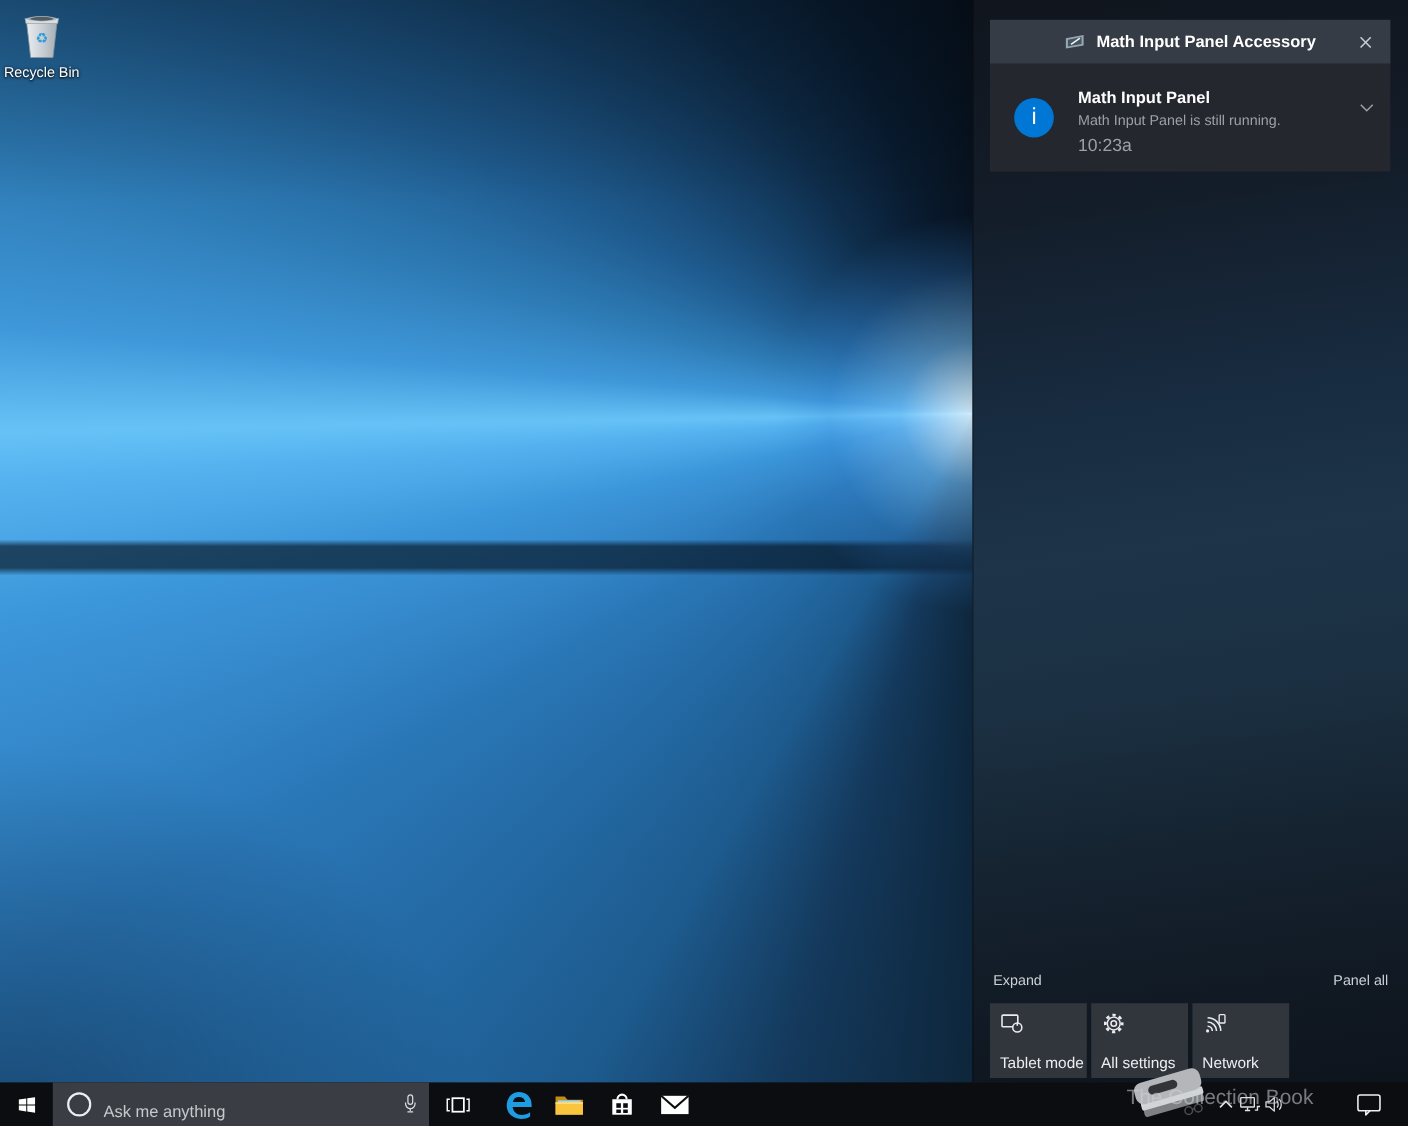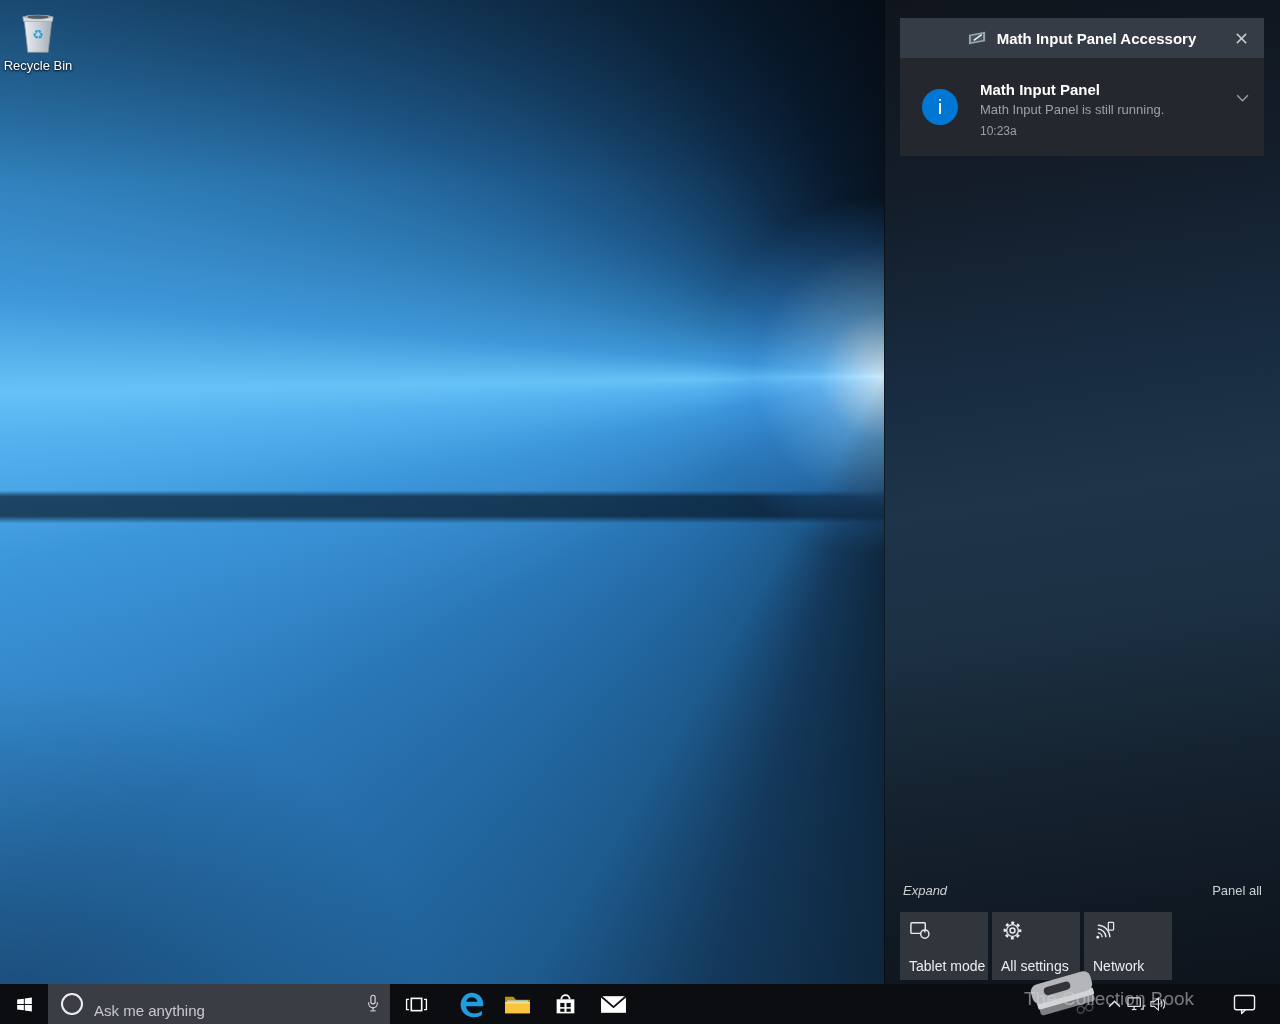--- a/index.html
+++ b/index.html
@@ -34,25 +34,25 @@
   .notif-card { position:absolute; left:16px; top:18px; width:364px; }
   .notif-header { position:relative; height:40px; background:#363c45; display:flex; align-items:center; justify-content:center; gap:10px; }
   .notif-header .app-title { font-size:15px; font-weight:bold; color:#fff; }
   .btn-close { position:absolute; right:8px; top:0; width:30px; height:40px; display:flex; align-items:center; justify-content:center; cursor:default; }
   .notif-body { position:relative; height:98px; background:#24272d; }
   .info-badge { position:absolute; left:22px; top:31px; width:36px; height:36px; border-radius:50%;
     display:flex; align-items:center; justify-content:center;
     color:#fff; font-size:21px; font-style:normal; }
   .n-title { position:absolute; left:80px; top:23px; font-size:15px; font-weight:bold; color:#fff;text-align:center; }
   .n-msg   { position:absolute; left:80px; top:44px; font-size:13px; color:#9aa1a8; }
-  .n-time  { position:absolute; left:80px; top:66px; font-size:12px; color:#9aa1a8; }
+  .n-time  { position:absolute; left:80px; top:66px; font-size:16px; color:#9aa1a8; }
   .btn-expand-card { position:absolute; right:8px; top:26px; width:28px; height:28px; display:flex; align-items:center; justify-content:center; }
 
   .ac-footer-link { position:absolute; font-size:13px; color:#ccd0d4; cursor:default; }
-  .link-expand { left:19px; top:883px;font-style:italic; }
+  .link-expand { left:19px; top:883px; }
   .link-clear  { right:18px; top:883px; }
 
   .qa-row { position:absolute; left:16px; top:912px; width:288px; height:68px; display:flex; gap:4px; }
   .qa-tile { position:relative; width:88px; height:68px; background:#31353c; }
   .qa-tile .qa-icon { position:absolute; left:9px; top:7px; }
   .qa-tile .qa-label { position:absolute; left:9px; bottom:6px; font-size:14px; color:#eceef0; white-space:nowrap; }
 
   
   .taskbar { position:absolute; left:0; top:984px; width:1280px; height:40px; background:#0c0d10; z-index:10; }
   .tb-btn { position:absolute; top:0; height:40px; display:flex; align-items:center; justify-content:center; }

